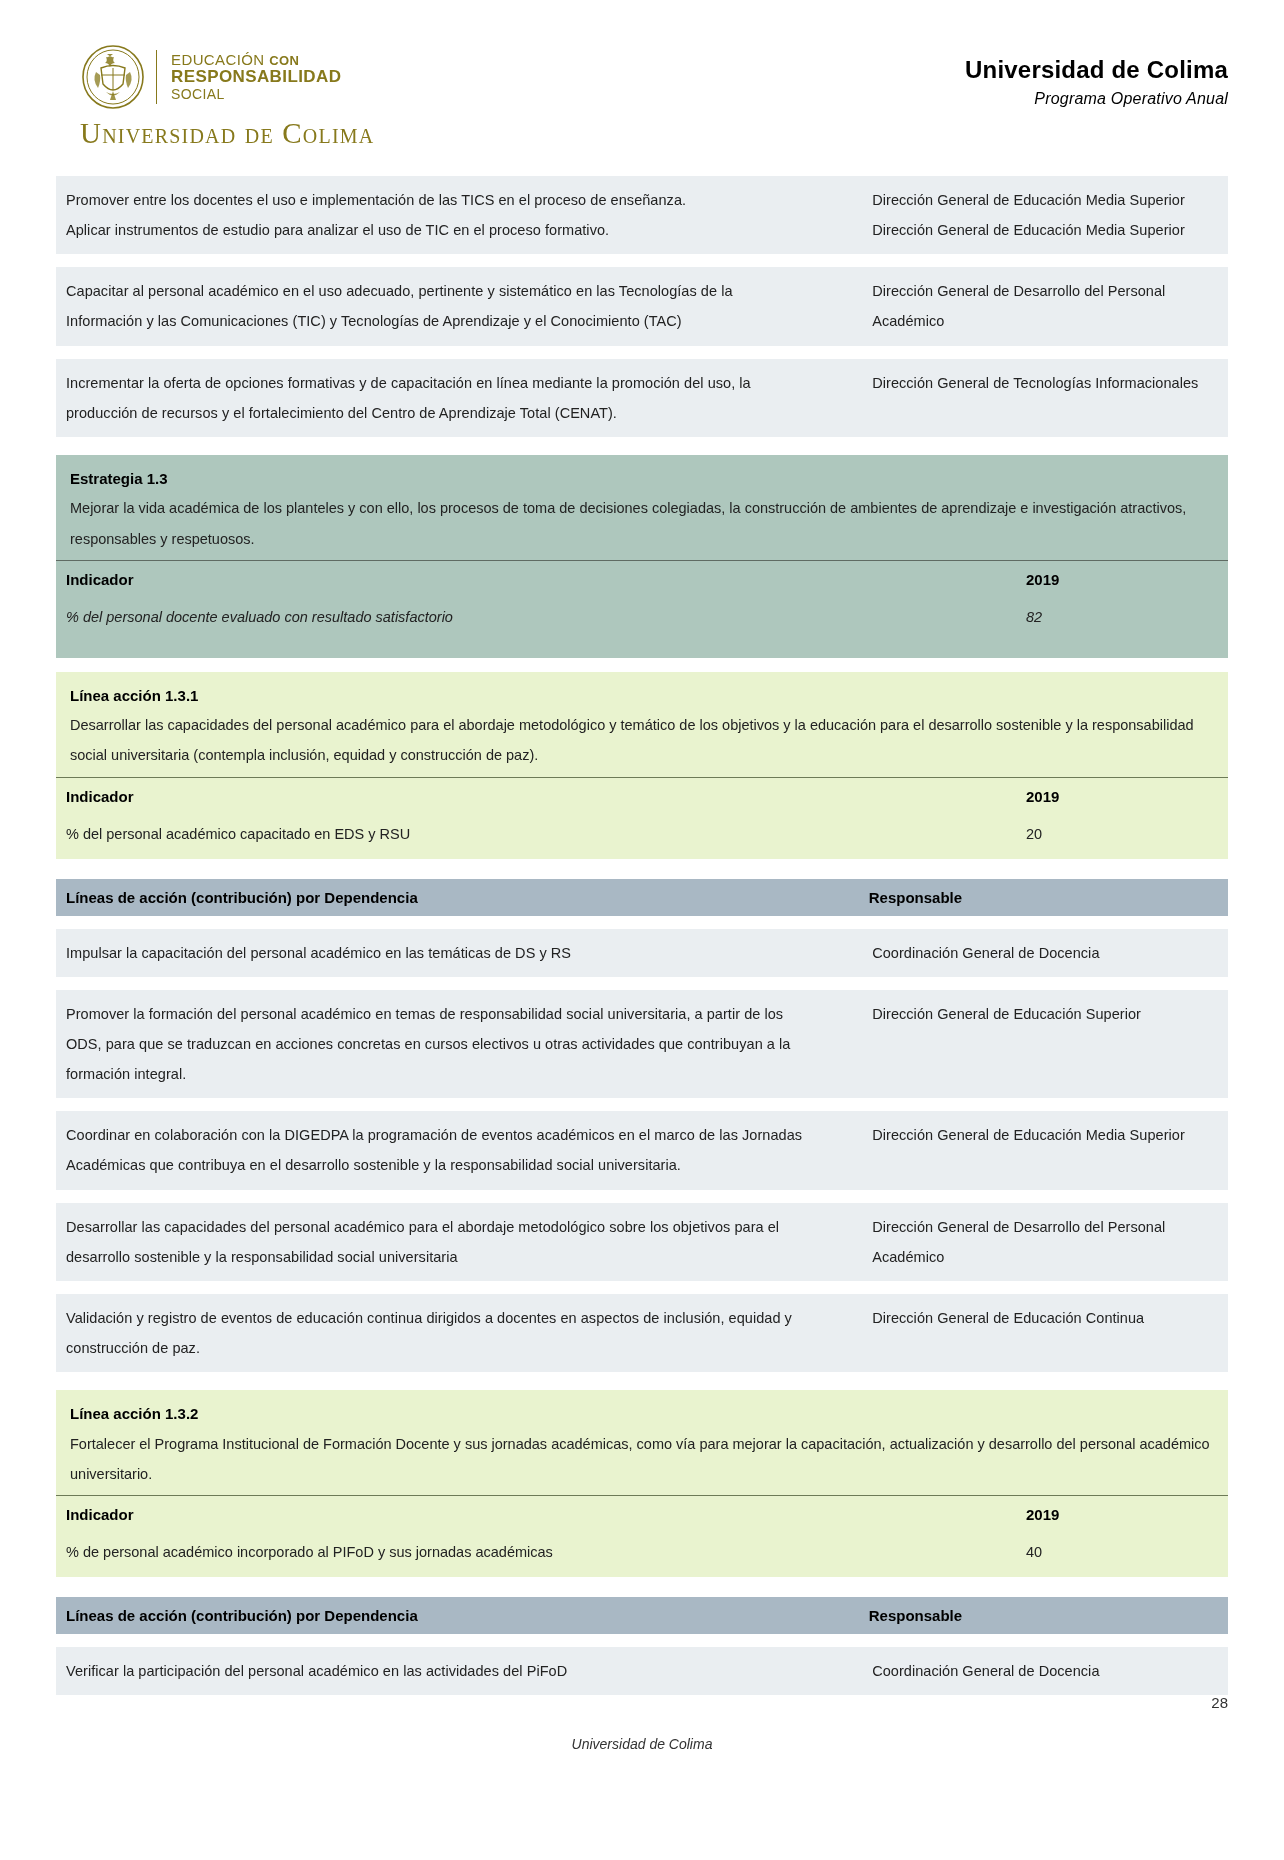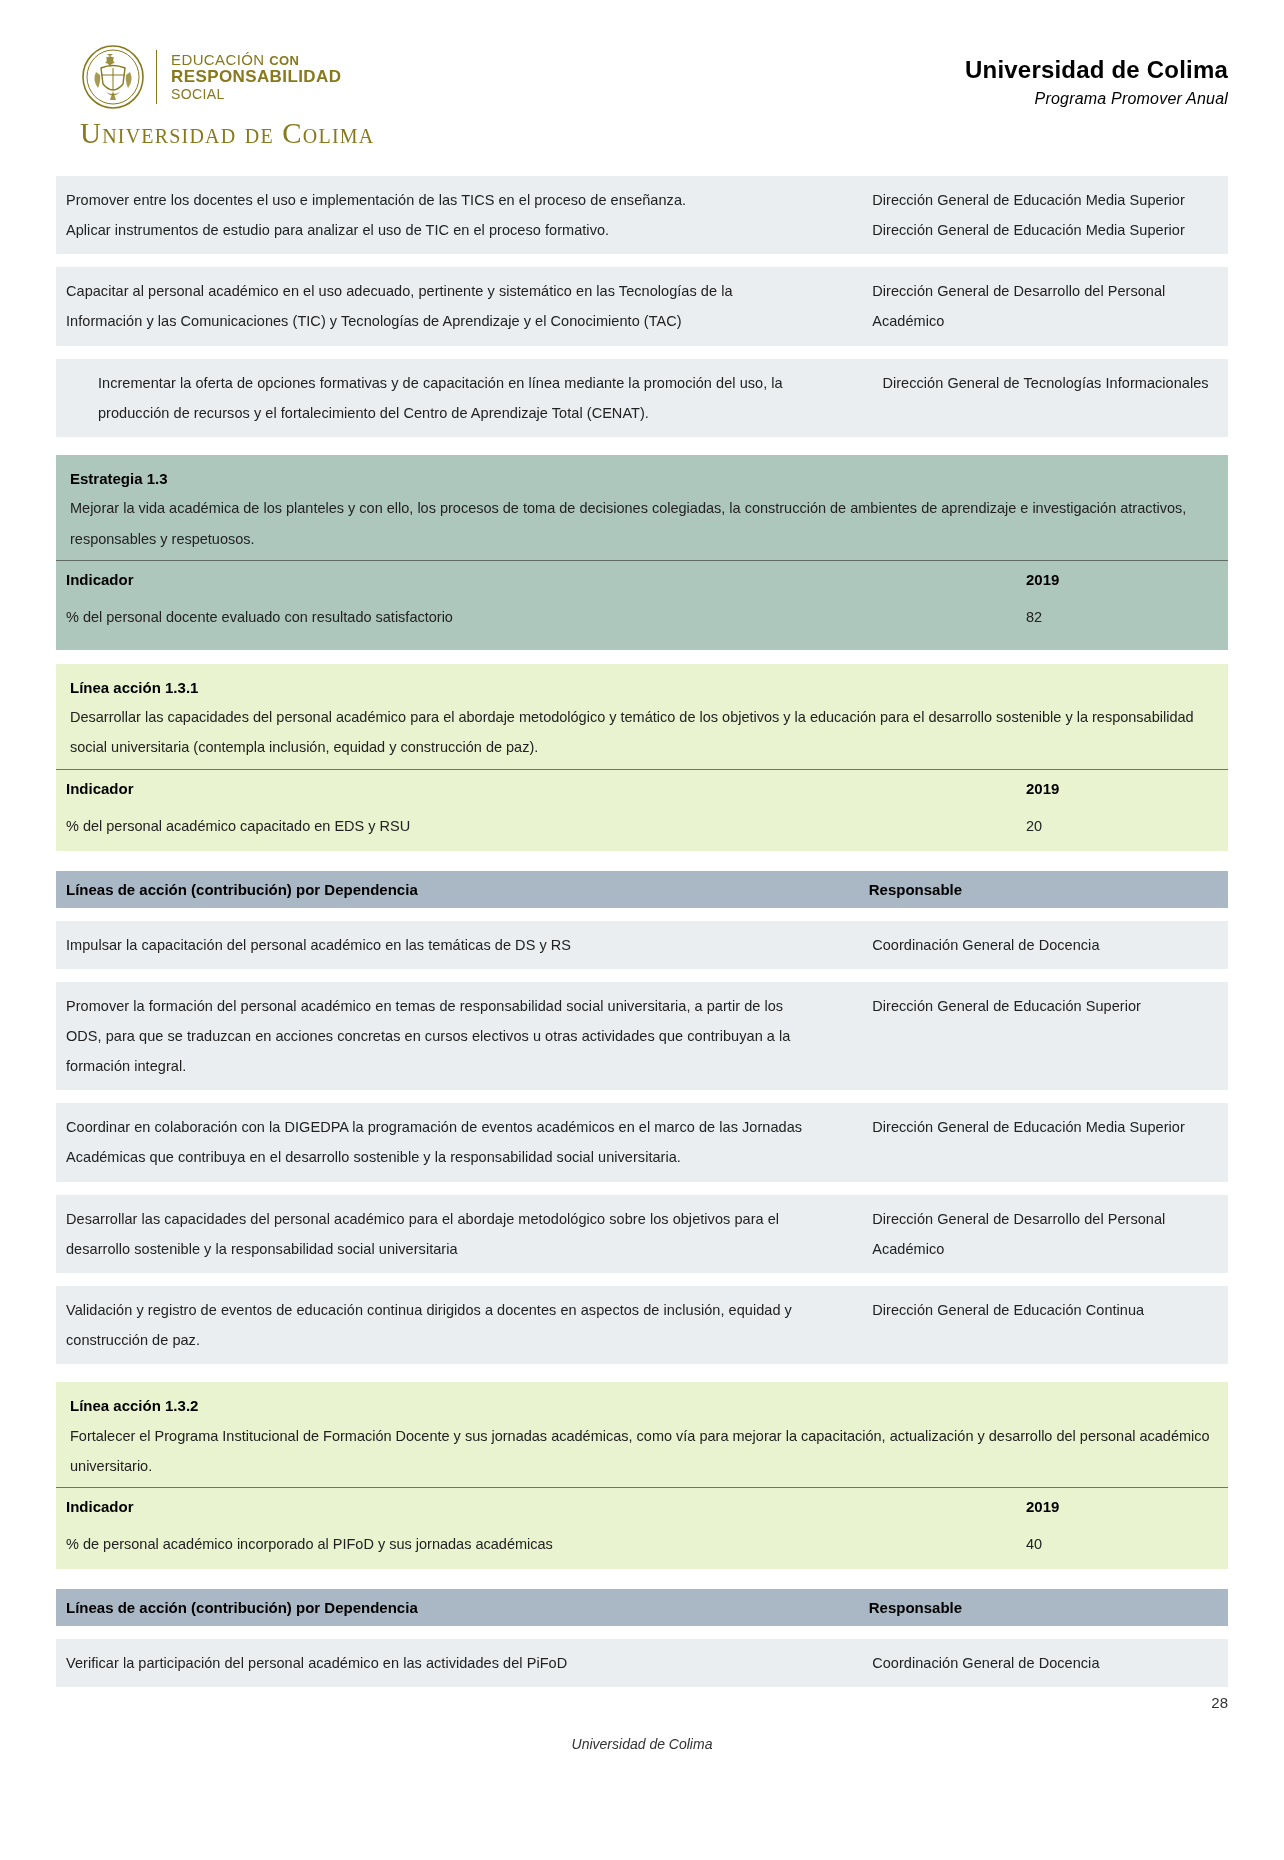--- a/index.html
+++ b/index.html
@@ -232,21 +232,21 @@
           <div class="lw-line lw-1"><span>EDUCACIÓN </span><span class="con">CON</span></div>
           <div class="lw-line lw-2">RESPONSABILIDAD</div>
           <div class="lw-line lw-3">SOCIAL</div>
         </div>
       </div>
       <div class="logo-univ">Universidad de Colima</div>
     </div>
 
     <div class="header-right">
       <div class="doc-title">Universidad de Colima</div>
-      <div class="doc-subtitle">Programa Promover Anual</div>
+      <div class="doc-subtitle">Programa Operativo Anual</div>
     </div>
   </div>
 
   <div class="content">
 
     <div class="band gray" style="margin-bottom:13px;">
       <div class="c-left">
         <div class="txt">Promover entre los docentes el uso e implementación de las TICS en el proceso de enseñanza.</div>
         <div class="txt">Aplicar instrumentos de estudio para analizar el uso de TIC en el proceso formativo.</div>
       </div>
@@ -259,39 +259,39 @@
     <div class="band gray" style="margin-bottom:13px;">
       <div class="c-left">
         <div class="txt">Capacitar al personal académico en el uso adecuado, pertinente y sistemático en las Tecnologías de la Información y las Comunicaciones (TIC) y Tecnologías de Aprendizaje y el Conocimiento (TAC)</div>
       </div>
       <div class="c-right">
         <div class="txt r">Dirección General de Desarrollo del Personal Académico</div>
       </div>
     </div>
 
 
-    <div class="band gray" style="margin-bottom:18px;padding-left:32px;">
+    <div class="band gray" style="margin-bottom:18px;">
       <div class="c-left">
         <div class="txt">Incrementar la oferta de opciones formativas y de capacitación en línea mediante la promoción del uso, la producción de recursos y el fortalecimiento del Centro de Aprendizaje Total (CENAT).</div>
       </div>
       <div class="c-right">
         <div class="txt r">Dirección General de Tecnologías Informacionales</div>
       </div>
     </div>
 
     <div class="band sage" style="display:block; margin-bottom:0;">
       <div class="hblock">
         <div class="h-title">Estrategia 1.3</div>
         <div class="h-body">Mejorar la vida académica de los planteles y con ello, los procesos de toma de decisiones colegiadas, la construcción de ambientes de aprendizaje e investigación atractivos, responsables y respetuosos.</div>
       </div>
       <div class="ind-row head">
         <div class="i-left">Indicador</div>
         <div class="i-right">2019</div>
       </div>
-      <div class="ind-row val" style="border-top:none; padding-bottom:18px;">
+      <div class="ind-row val" style="border-top:none; padding-bottom:26px;font-style:italic;">
         <div class="i-left">% del personal docente evaluado con resultado satisfactorio</div>
         <div class="i-right">82</div>
       </div>
     </div>
 
     <div class="gap-md"></div>
 
     <div class="band green" style="display:block; margin-bottom:0;">
       <div class="hblock">
         <div class="h-title">Línea acción 1.3.1</div>

